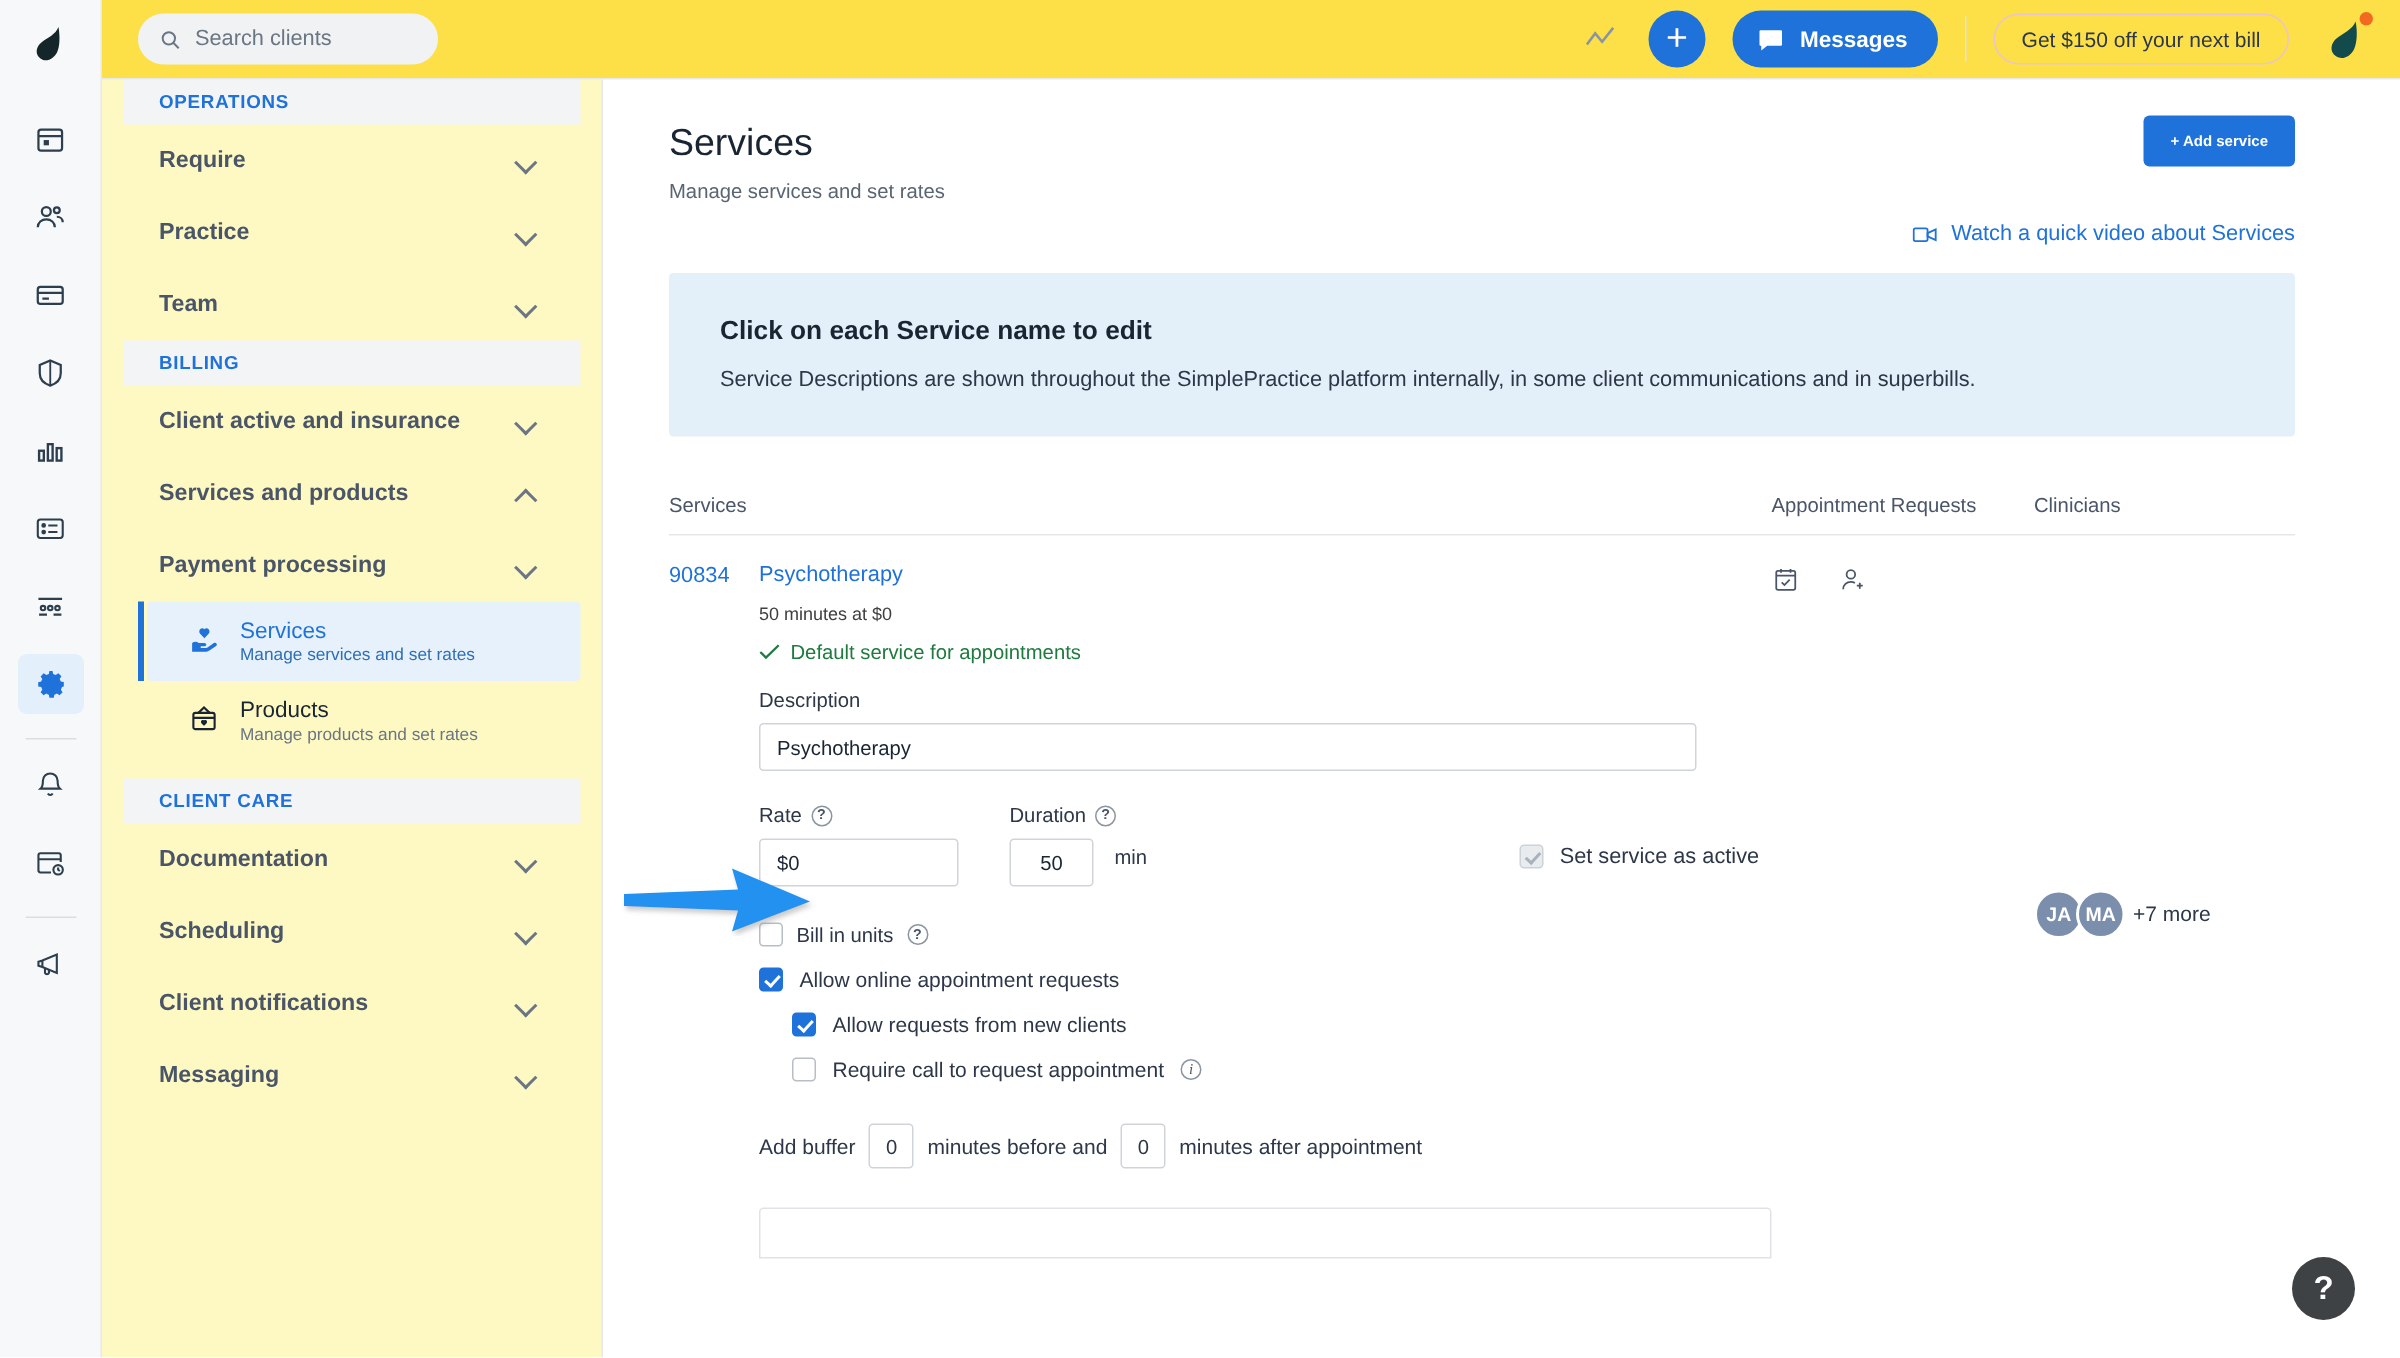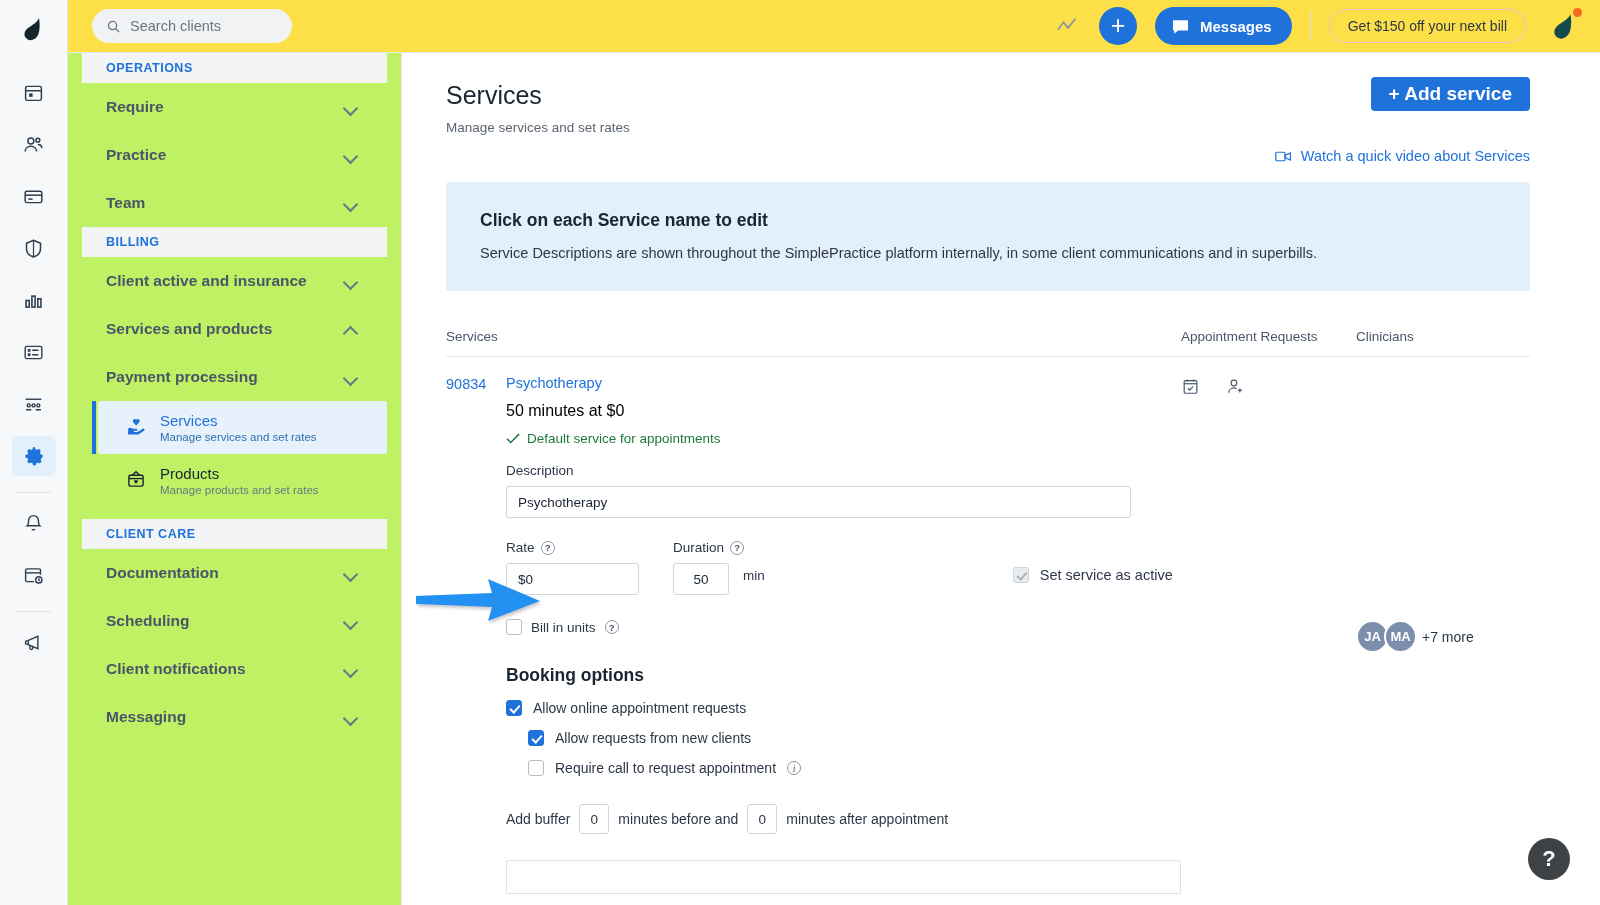--- a/index.html
+++ b/index.html
@@ -28,21 +28,21 @@
     display:flex; align-items:center; justify-content:center;
     border-radius:6px; cursor:pointer;
   }
   .rail-btn.active { background:#e3f0fb; }
   .rail-btn svg { display:block; }
   .rail-div { width:34px; height:1px; background:#dcdfe2; margin:10px 0 4px; }
 
   
   .settings-nav {
     position:absolute; left:68px; top:53px; width:334px; height:852px;
-    background:#bef264; border-right:1px solid #e6e8ea;
+    background:#fef9c3; border-right:1px solid #e6e8ea;
     overflow:hidden;
   }
   .nav-section {
     background:#f2f4f6; color:#1f72d9;
     font-size:12.5px; font-weight:bold; letter-spacing:.5px;
     padding:8px 0 8px 24px; margin:0 14px;
   }
   .nav-row {
     display:flex; align-items:center; justify-content:space-between;
     padding:15px 28px 15px 24px; margin:0 14px;
@@ -109,21 +109,21 @@
   .main {
     position:absolute; left:402px; top:53px; width:1198px; height:852px;
     background:#fff; overflow:hidden;
   }
   .page-head { padding:28px 70px 0 44px; position:relative; }
   .page-title { font-size:25px; color:#1a2533; font-weight:normal; margin:0; }
   .page-sub { font-size:13.5px; color:#5a6572; margin-top:10px; }
   .add-btn {
     position:absolute; right:70px; top:24px;
     background:#1f72d9; color:#fff; border:none; border-radius:4px;
-    height:34px; padding:0 18px; font-size:19px; font-weight:bold;
+    height:34px; padding:0 18px; font-size:10px; font-weight:bold;
     font-family:"Liberation Sans", sans-serif; cursor:pointer;
   }
   .watch-link {
     position:absolute; right:70px; top:95px;
     display:flex; align-items:center; gap:9px;
     color:#1f72d9; font-size:14.5px; cursor:pointer;
   }
 
   .banner {
     margin:47px 70px 0 44px; background:#e3eff9; border-radius:3px;
@@ -140,21 +140,21 @@
   }
   .th-services { width:735px; }
   .th-appt { width:175px; }
   .th-clin { flex:1; }
 
   .row { display:flex; padding-top:18px; }
   .row-left { width:735px; display:flex; gap:0; }
   .code { width:85px; color:#1f72d9; font-size:14.5px; cursor:pointer; padding-top:1px; }
   .detail { flex:1; }
   .svc-name { color:#1f72d9; font-size:14.5px; cursor:pointer; }
-  .svc-meta { font-size:16px; color:#000000; margin-top:11px; }
+  .svc-meta { font-size:12px; color:#404040; margin-top:11px; }
   .svc-default { display:flex; align-items:center; gap:7px; margin-top:11px; font-size:13.5px; color:#1e7a3e; }
 
   .fld-label { font-size:13.5px; color:#2d3748; margin-top:17px; }
   .txt-input {
     margin-top:8px; height:32px; border:1px solid #cfd4d9; border-radius:3px;
     background:#fff; display:flex; align-items:center; padding:0 11px;
     font-size:13.5px; color:#1a2533; cursor:text;
   }
   .desc-input { width:625px; }
 
@@ -509,21 +509,20 @@
                 <span class="active-lbl">Set service as active</span>
               </div>
             </div>
 
             <div class="units-row">
               <span class="cb"></span>
               <span class="units-lbl">Bill in units</span>
               <span class="qmark">?</span>
             </div>
 
-            <div class="booking-h">Booking options</div>
 
             <div class="opt">
               <span class="cb checked"></span>
               <span>Allow online appointment requests</span>
             </div>
             <div class="opt indent">
               <span class="cb checked"></span>
               <span>Allow requests from new clients</span>
             </div>
             <div class="opt indent">

